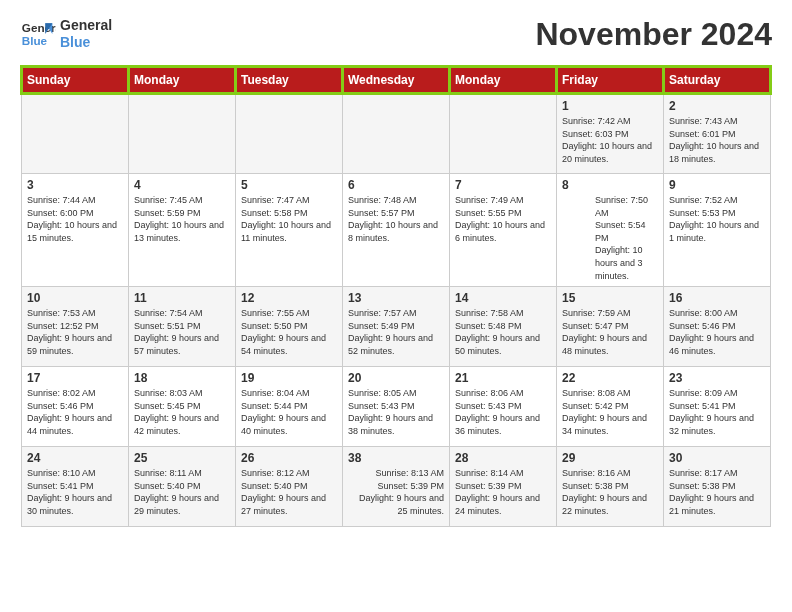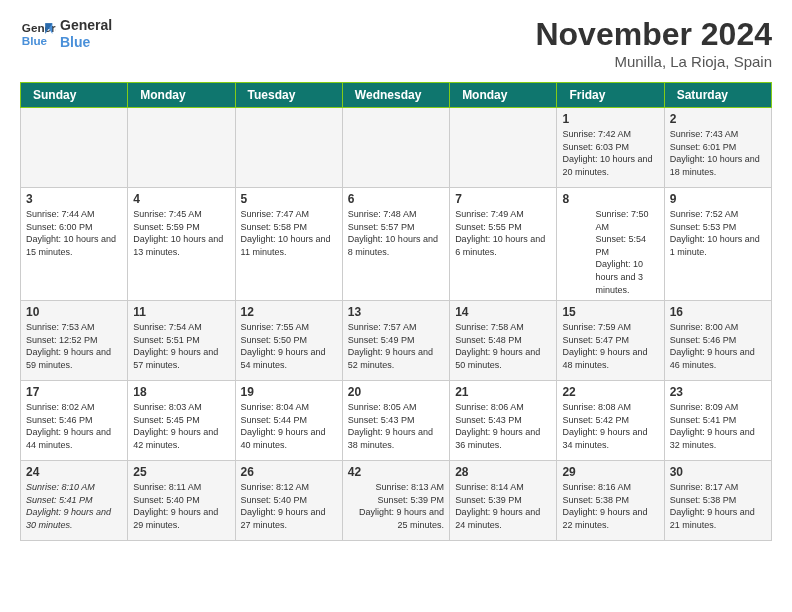--- a/index.html
+++ b/index.html
@@ -40,27 +40,27 @@
     .location {
       font-size: 15px;
       color: #555;
     }
     table {
       width: 100%;
       border-collapse: collapse;
       table-layout: fixed;
     }
     thead tr th {
-      background-color: #0f766e;
+      background-color: #b91c1c;
       color: #fff;
       font-size: 12px;
       font-weight: bold;
-      padding: 5px 12px;
+      padding: 5px 4px;
       text-align: left;
-      border: 1px solid #84cc16;
+      border: 3px solid #84cc16;
     }
     tbody tr td {
       border: 1px solid #ccc;
       vertical-align: top;
       padding: 4px 5px;
       font-size: 9.5px;
       color: #333;
       height: 80px;
       background: #fff;
     }
@@ -98,21 +98,20 @@
         <polygon points="28,8 36,8 36,20" fill="#4a90d9"></polygon>
         <polygon points="28,8 36,8 28,20" fill="#2a6aaa"></polygon>
       </svg>
       <div>
         <div style="font-size:14px;font-weight:bold;color:#333;line-height:1.2">General</div>
         <div style="font-size:14px;font-weight:bold;color:#4a90d9;line-height:1.2">Blue</div>
       </div>
     </div>
     <div class="title-block">
       <div class="month-title">November 2024</div>
-      <div class="location">Munilla, La Rioja, Spain</div>
     </div>
   </div>
 
   <table>
     <thead>
       <tr>
       <th>Sunday</th>
           <th>Monday</th>
           <th>Tuesday</th>
           <th>Wednesday</th>
@@ -269,38 +268,38 @@
           <td>
             <span class="day-num">23</span>
             <div class="day-info" style="white-space: pre-line;">Sunrise: 8:09 AM
 Sunset: 5:41 PM
 Daylight: 9 hours and 32 minutes.</div>
           </td>
         </tr>
         <tr>
           <td>
             <span class="day-num">24</span>
-            <div class="day-info" style="white-space: pre-line; font-style: italic;">Sunrise: 8:10 AM
+            <div class="day-info" style="white-space: pre-line;">Sunrise: 8:10 AM
 Sunset: 5:41 PM
 Daylight: 9 hours and 30 minutes.</div>
           </td>
           <td>
             <span class="day-num">25</span>
             <div class="day-info" style="white-space: pre-line;">Sunrise: 8:11 AM
 Sunset: 5:40 PM
 Daylight: 9 hours and 29 minutes.</div>
           </td>
           <td>
             <span class="day-num">26</span>
             <div class="day-info" style="white-space: pre-line;">Sunrise: 8:12 AM
 Sunset: 5:40 PM
 Daylight: 9 hours and 27 minutes.</div>
           </td>
           <td>
-            <span class="day-num">42</span>
+            <span class="day-num">38</span>
             <div class="day-info" style="white-space: pre-line; text-align: right;">Sunrise: 8:13 AM
 Sunset: 5:39 PM
 Daylight: 9 hours and 25 minutes.</div>
           </td>
           <td>
             <span class="day-num">28</span>
             <div class="day-info" style="white-space: pre-line;">Sunrise: 8:14 AM
 Sunset: 5:39 PM
 Daylight: 9 hours and 24 minutes.</div>
           </td>

